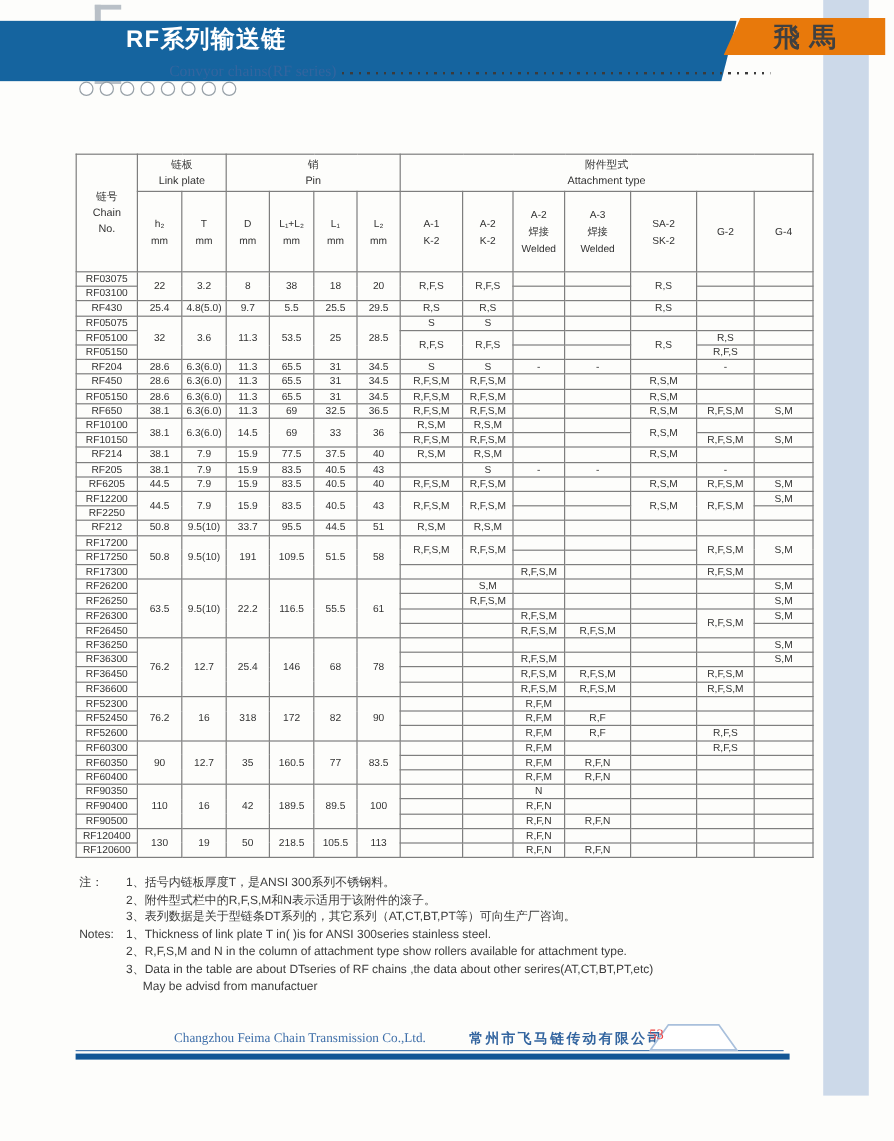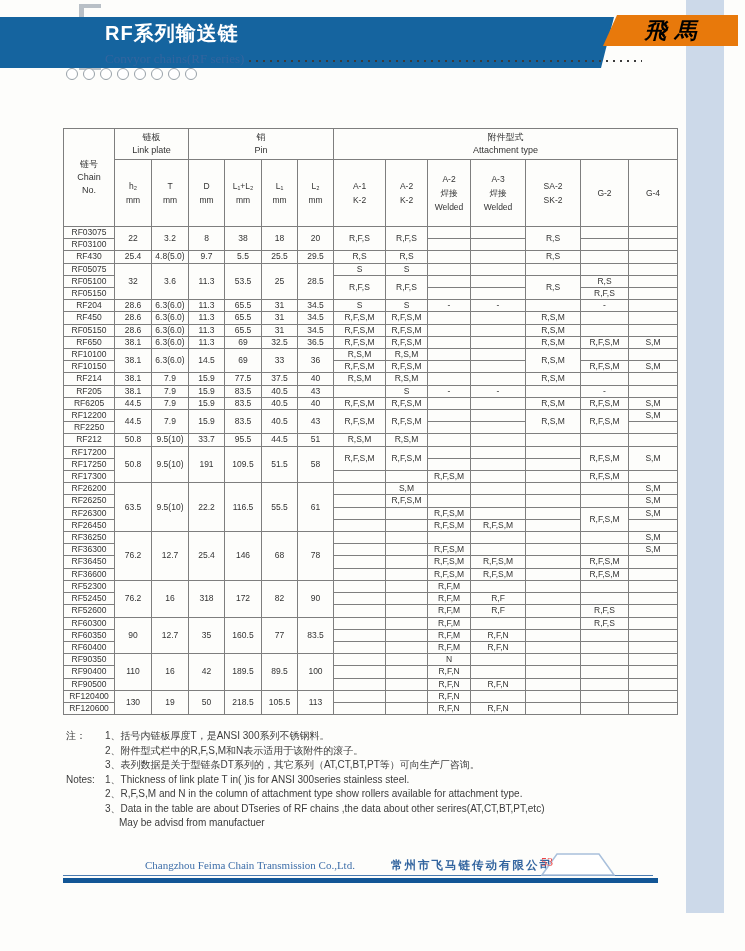--- a/index.html
+++ b/index.html
@@ -25,26 +25,26 @@
   .title-text {
     position:absolute; left:105px; top:0; height:33px; line-height:33px;
     color:#ffffff; font-size:20px; font-weight:bold; letter-spacing:1px; white-space:nowrap;
   }
   .logo-banner {
     position:absolute; left:603px; top:15px; width:135px; height:31px; background:#e8790b; z-index:4;
     clip-path:polygon(14px 0,100% 0,100% 100%,0 100%);
     display:flex; align-items:center; justify-content:center;
   }
   .logo-text {
-    color:#000000; font-family:"DejaVu Serif","Liberation Serif",serif;
-    font-weight:bold; font-style:italic; font-size:22px; letter-spacing:8px; padding-left:8px;
+    color:#404040; font-family:"DejaVu Serif","Liberation Serif",serif;
+    font-weight:bold; font-size:22px; letter-spacing:8px; padding-left:8px;
   }
   .subtitle-row { position:absolute; left:105px; top:51px; width:537px; display:flex; align-items:center; z-index:3; }
   .subtitle {
-    font-family:"Liberation Serif","DejaVu Serif",serif; font-size:13px; color:#33659f; white-space:nowrap;
+    font-family:"Liberation Serif","DejaVu Serif",serif; font-size:13px; color:#33659f; white-space:nowrap;margin-left:36px;
   }
   .dot-leader {
     flex:1; height:2px; margin-left:5px; margin-top:3px;
     background-image:repeating-linear-gradient(to right,#3b3b3b 0 2px,transparent 2px 7px);
   }
   .circles { position:absolute; left:66px; top:68px; display:flex; gap:5px; z-index:2; }
   .circle { width:10px; height:10px; border:1.5px solid #98a1a8; border-radius:50%; background:#fff; }
 
   
   table.spec {

